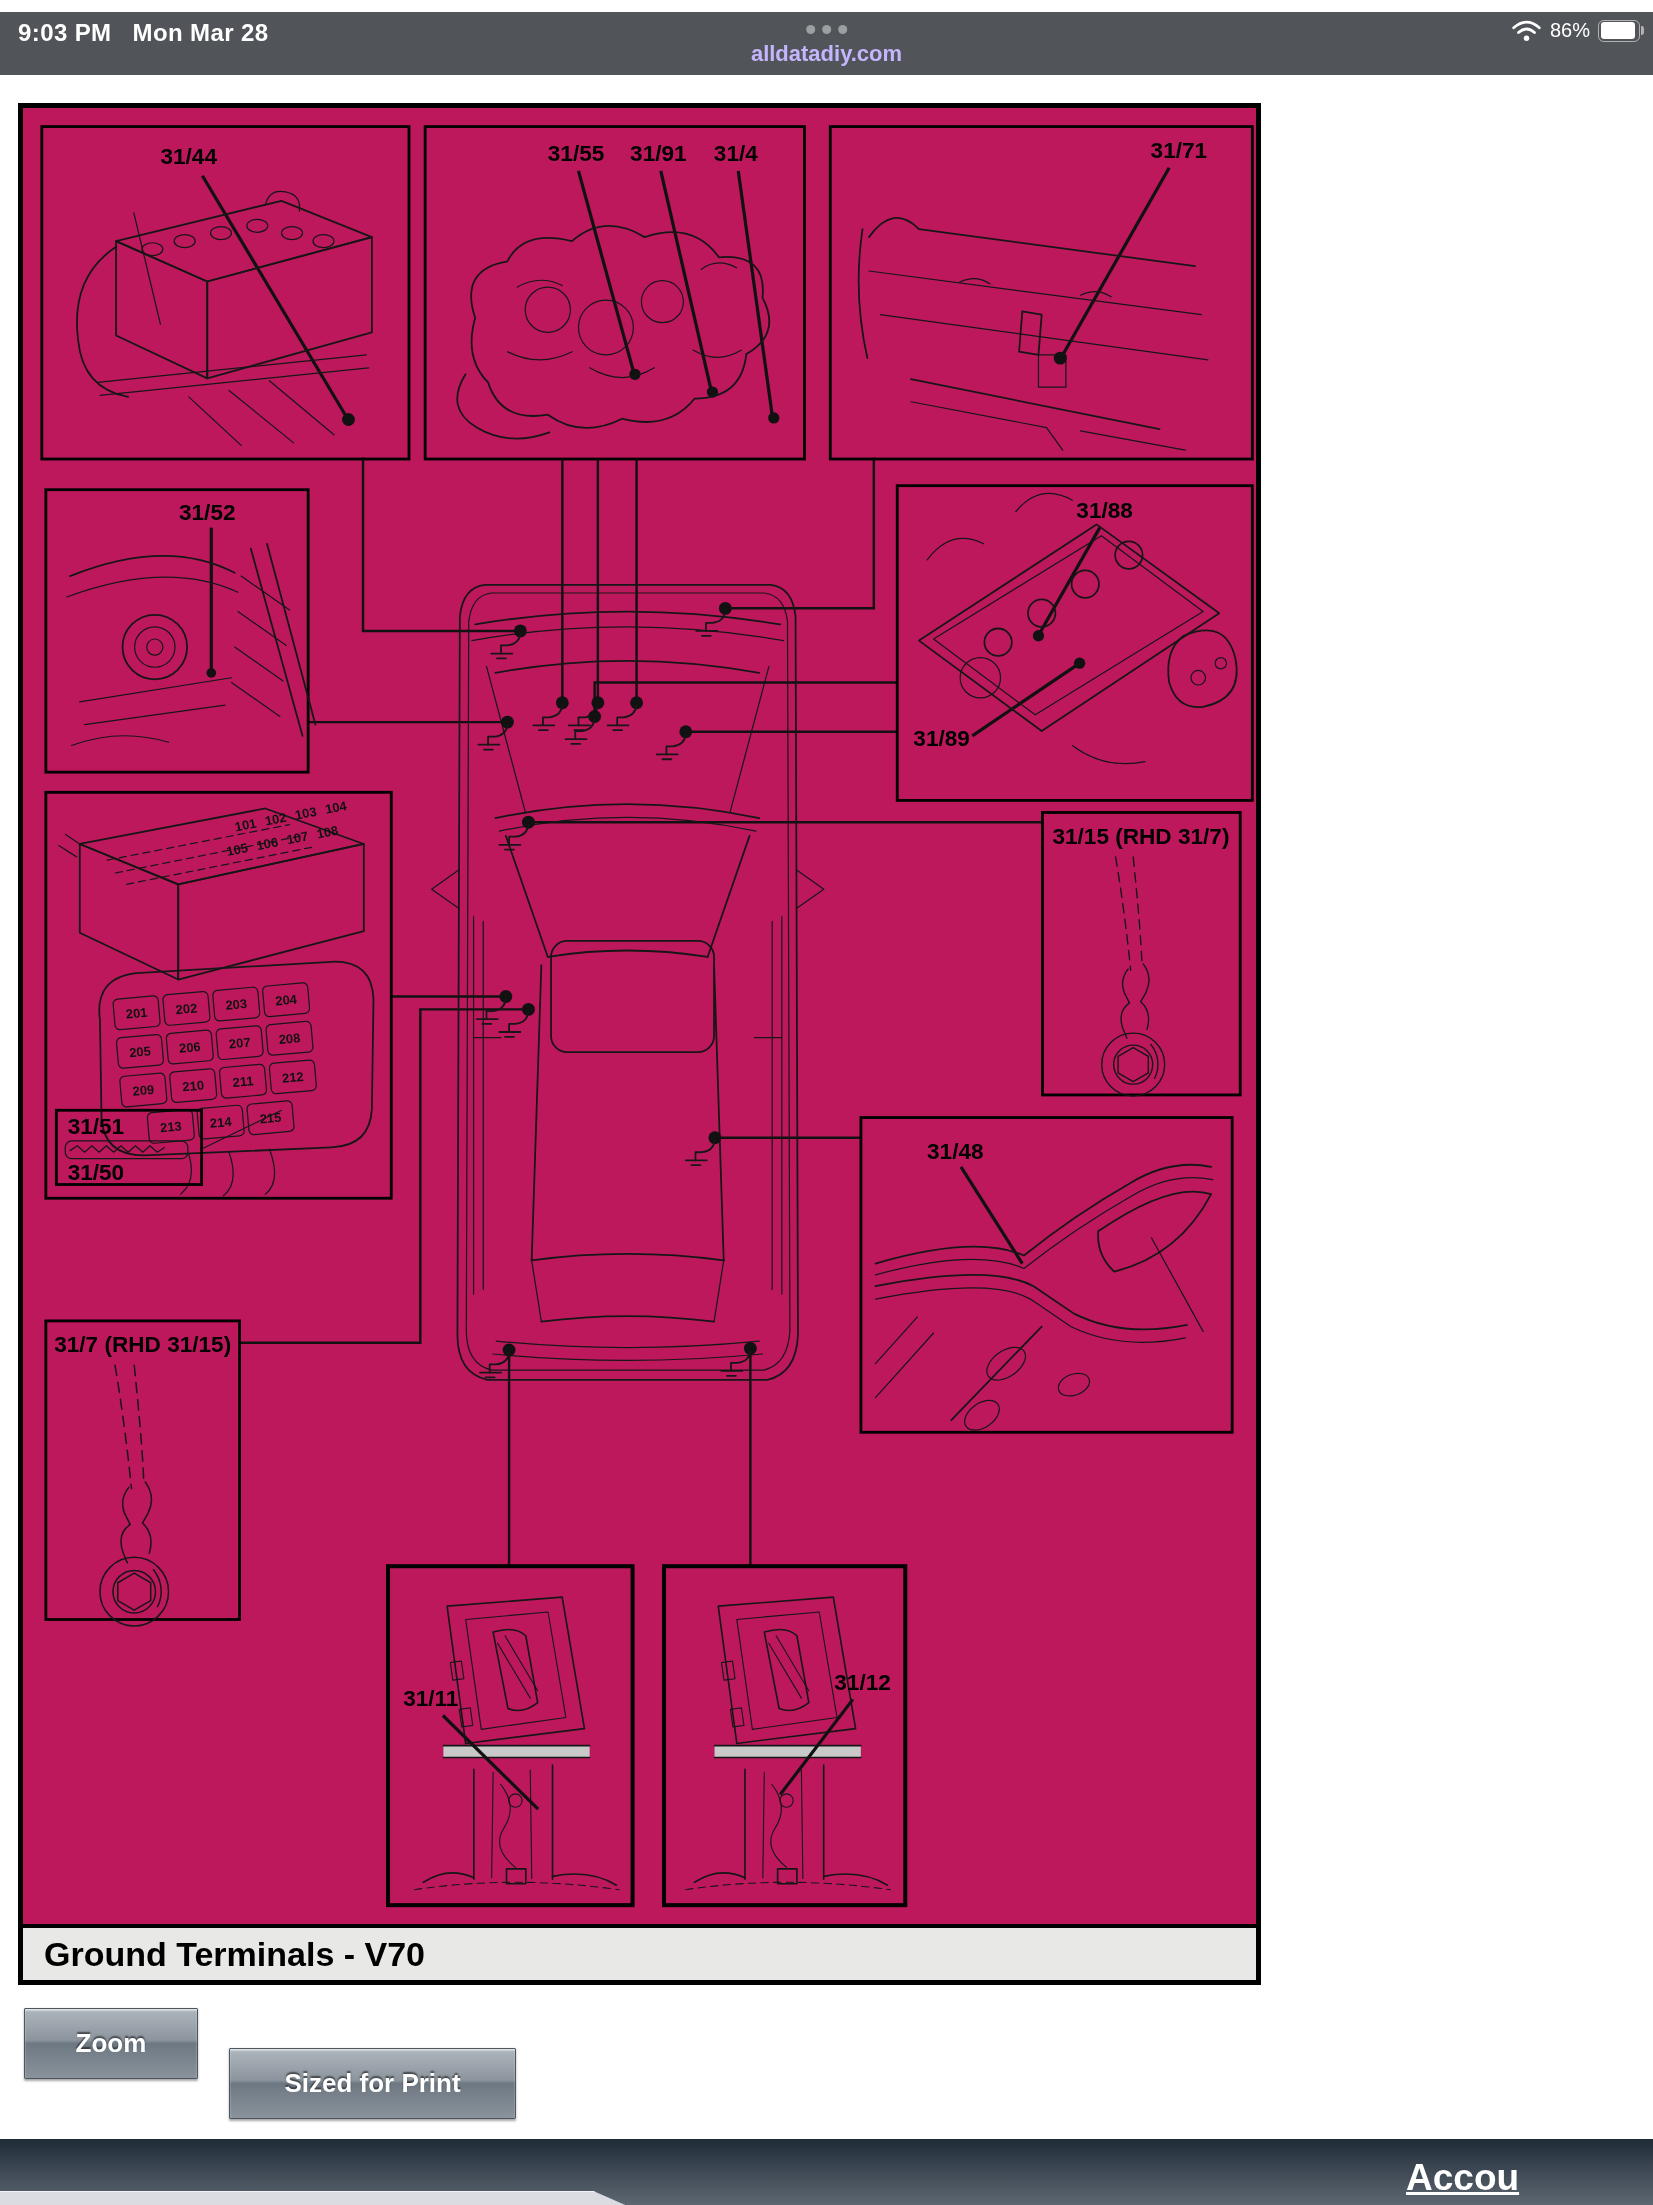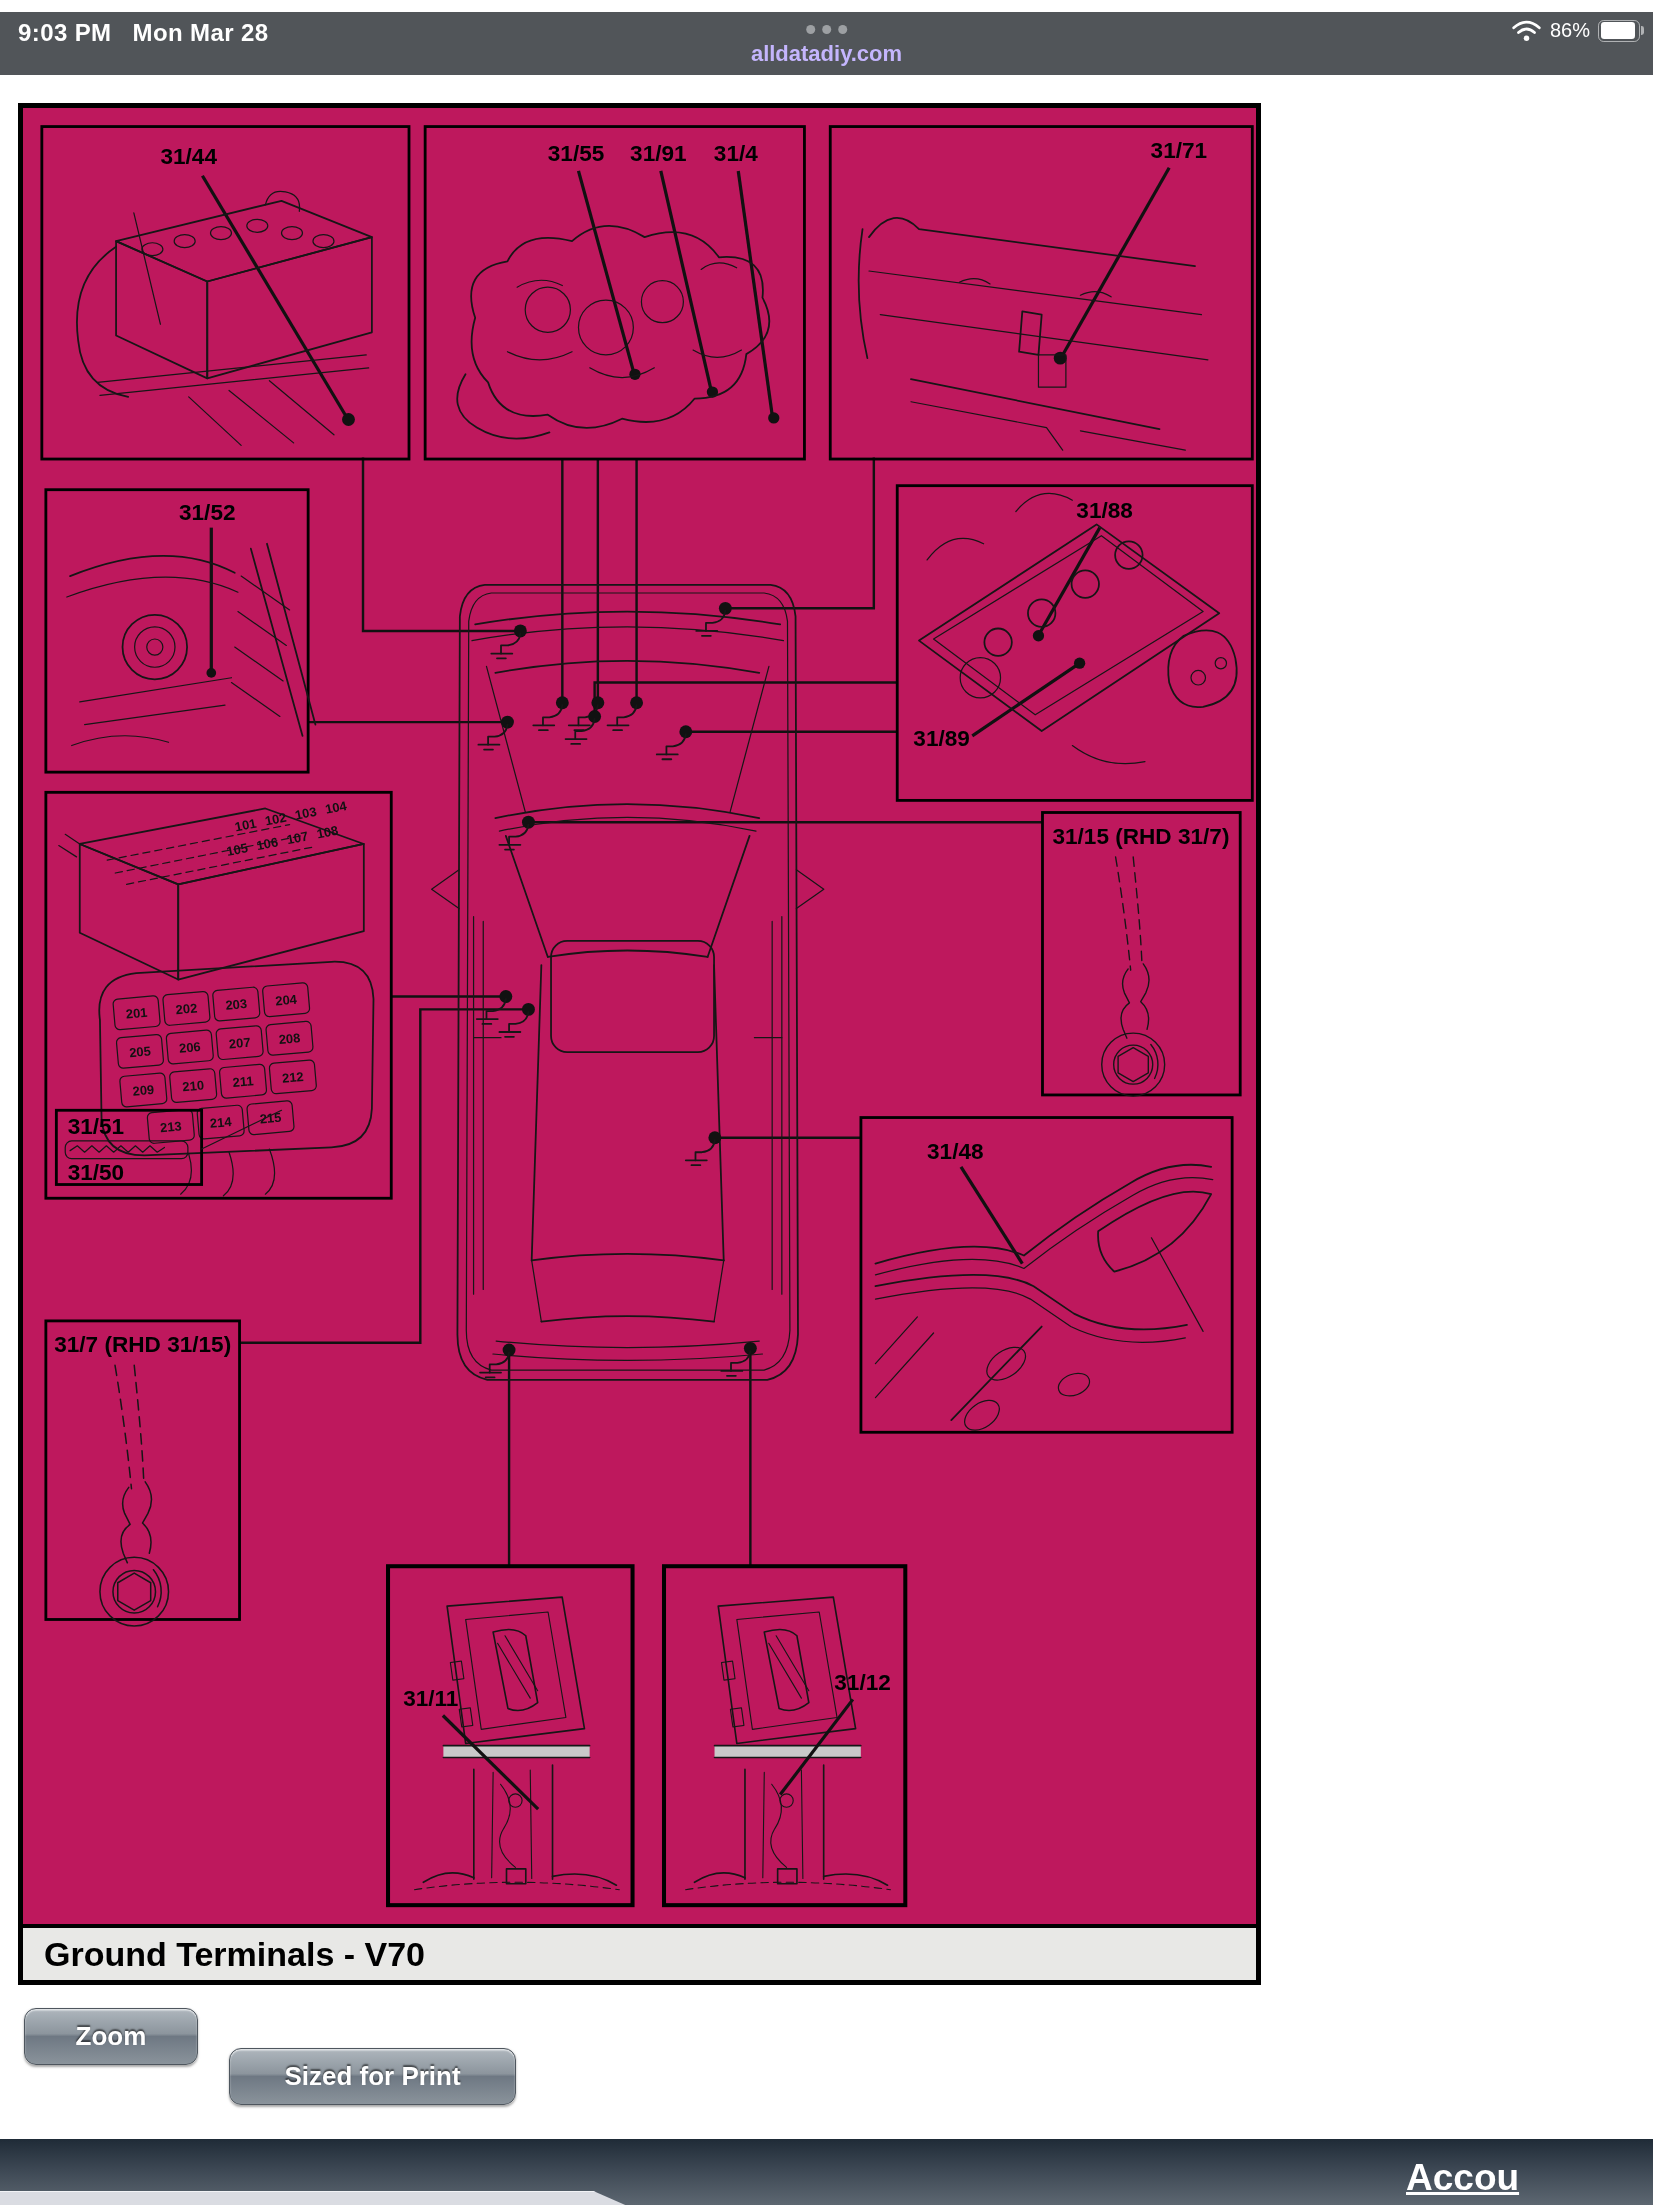--- a/index.html
+++ b/index.html
@@ -20,21 +20,21 @@
 
   
   .diagram{position:absolute;left:18px;top:103px;width:1243px;height:1882px;
            border:5.7px solid #000;background:#be185d;box-sizing:border-box;}
   .diagram svg{display:block;}
   .caption{position:absolute;left:0;bottom:0;width:100%;height:56px;background:#e8e8e6;
            border-top:4.8px solid #000;box-sizing:border-box;display:flex;align-items:center;}
   .caption span{font-size:34px;font-weight:bold;color:#000;padding-left:21px;}
 
   
-  .btn{position:absolute;height:57px;border-radius:12px;border:1.6px solid #4e565e;
+  .btn{position:absolute;height:71px;border-radius:1px;border:1.6px solid #4e565e;
        background:linear-gradient(#aeb6bd 0%,#8c959d 45%,#6e7883 50%,#8a939b 100%);
        box-shadow:inset 0 1.6px 1.6px rgba(255,255,255,.7), 0 1.6px 2.4px rgba(0,0,0,.35);
        color:#fff;font-weight:bold;font-size:26px;text-shadow:0 -1.6px 1.6px rgba(0,0,0,.55);
        font-family:"Liberation Sans",sans-serif;cursor:pointer;}
   #btn-zoom{left:24px;top:2008px;width:174px;}
   #btn-sized{left:229px;top:2008px;width:287px;margin-top:40px;}
 
   
   .footerbar{position:absolute;left:0;bottom:0;width:1653px;height:66px;
              background:linear-gradient(#1f2b37 0%, #3c4753 45%, #5d6771 100%);}

